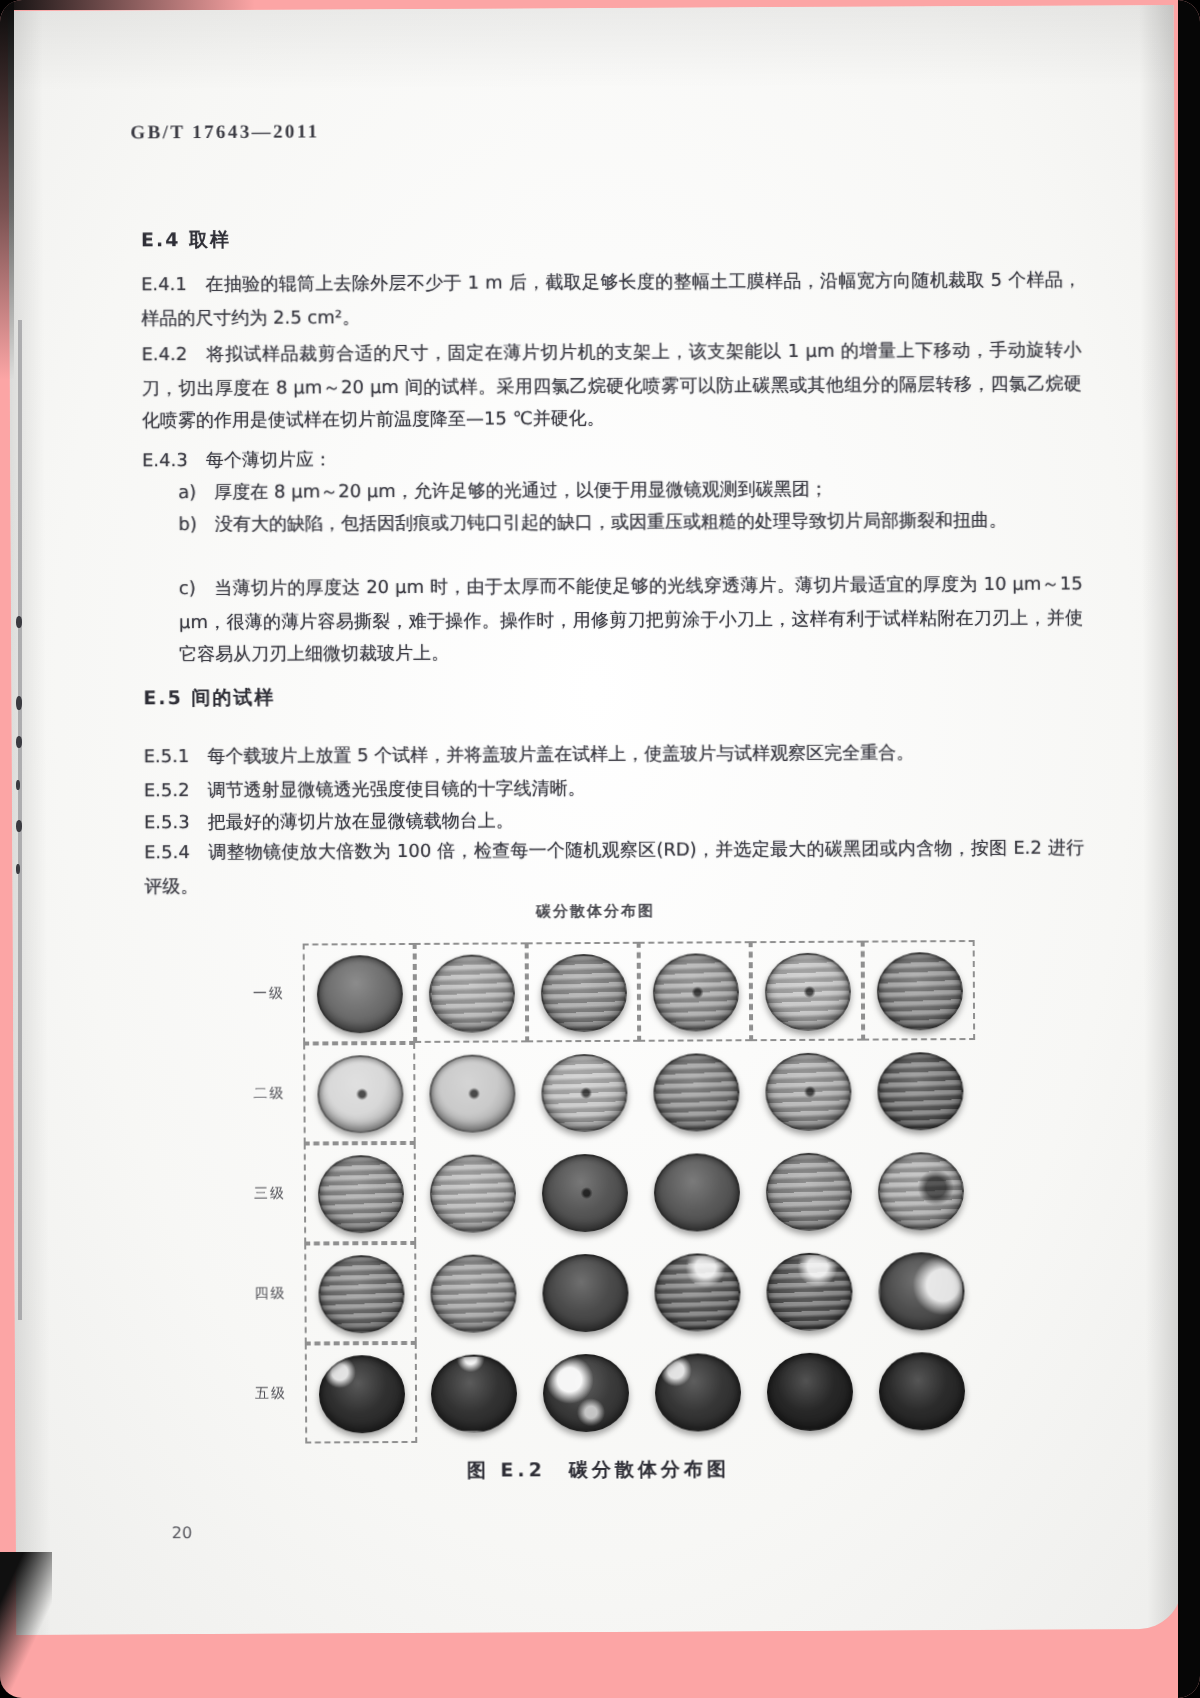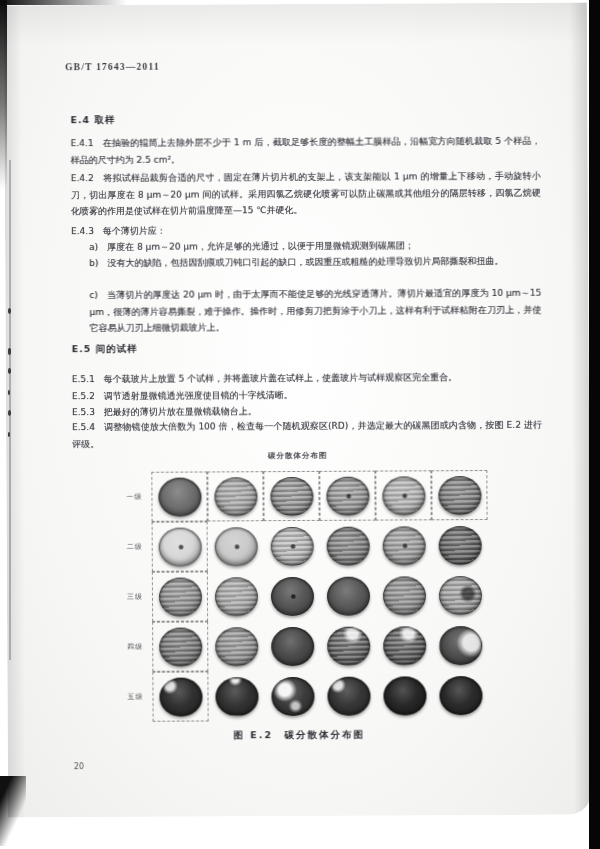--- a/index.html
+++ b/index.html
@@ -1,17 +1,17 @@
 <!DOCTYPE html>
 <html><head>
 <meta charset="utf-8">
 <style>
   html,body{margin:0;padding:0;background:#000;}
-  .stage{position:relative;width:600px;height:849px;background:#ffffff;overflow:hidden;
-         font-family:"DejaVu Sans",sans-serif;}
+  .stage{position:relative;width:600px;height:849px;background:#fca5a5;overflow:hidden;
+         font-family:"DejaVu Sans",sans-serif;border-radius:11px;}
   
   .page{position:absolute;left:6px;top:4px;width:583px;height:812px;
         background-color:#f9f9f7;
         background-image:
           linear-gradient(90deg, rgba(0,0,0,0.10), rgba(0,0,0,0) 3%),
           linear-gradient(270deg, rgba(0,0,0,0.14), rgba(0,0,0,0) 3%),
           linear-gradient(180deg, rgba(0,0,0,0.06), rgba(0,0,0,0) 5%),
           radial-gradient(ellipse at 50% 42%, #ffffff 0%, #f7f7f5 65%, #eeeeec 100%);
         transform:rotate(-0.3deg);
         border-bottom-right-radius:22px;
@@ -21,21 +21,21 @@
   .hdr{position:absolute;left:61px;top:57px;font-family:"Liberation Serif",serif;
        font-weight:bold;font-size:9.5px;letter-spacing:1.2px;color:#3c3c44;}
   .sec-head{position:absolute;left:66px;font-weight:bold;font-size:9.5px;color:#2e2e36;letter-spacing:1px;}
   .para{position:absolute;left:66px;width:470px;font-size:9px;line-height:16.5px;
         text-align:justify;color:#3a3a42;text-shadow:0 0 0.6px rgba(55,55,65,0.55);}
   .li{left:84px;width:452px;}
   .fig-toplabel{position:absolute;left:0;right:0;top:447px;text-align:center;
         font-size:7.5px;font-weight:bold;color:#4a4a50;letter-spacing:1px;}
   .fig-caption{position:absolute;left:0;right:0;top:725px;text-align:center;
         font-size:9.5px;font-weight:bold;color:#2f2f37;letter-spacing:2px;}
-  .pagenum{position:absolute;left:66px;top:757px;font-size:8px;color:#55555c;}
+  .pagenum{position:absolute;left:78px;top:757px;font-size:8px;color:#55555c;}
   
   .fig-grid{position:absolute;left:97px;top:467px;display:grid;
             grid-template-columns:48px repeat(6,56px);grid-auto-rows:50px;
             align-items:center;justify-items:center;}
   .row-label{justify-self:end;padding-right:9px;font-size:7px;color:#4c4c52;letter-spacing:1px;}
   .fig-cell{width:100%;height:100%;display:flex;align-items:center;justify-content:center;
             box-sizing:border-box;}
   .fig-cell.dashed{border:1px dashed #8f8f8f;}
   .micro{width:41px;height:37px;border-radius:50%;
          border:1px solid rgba(15,15,15,0.55);

